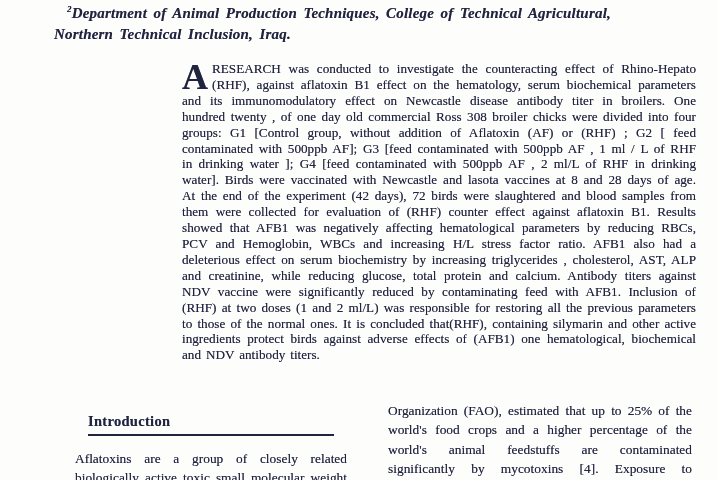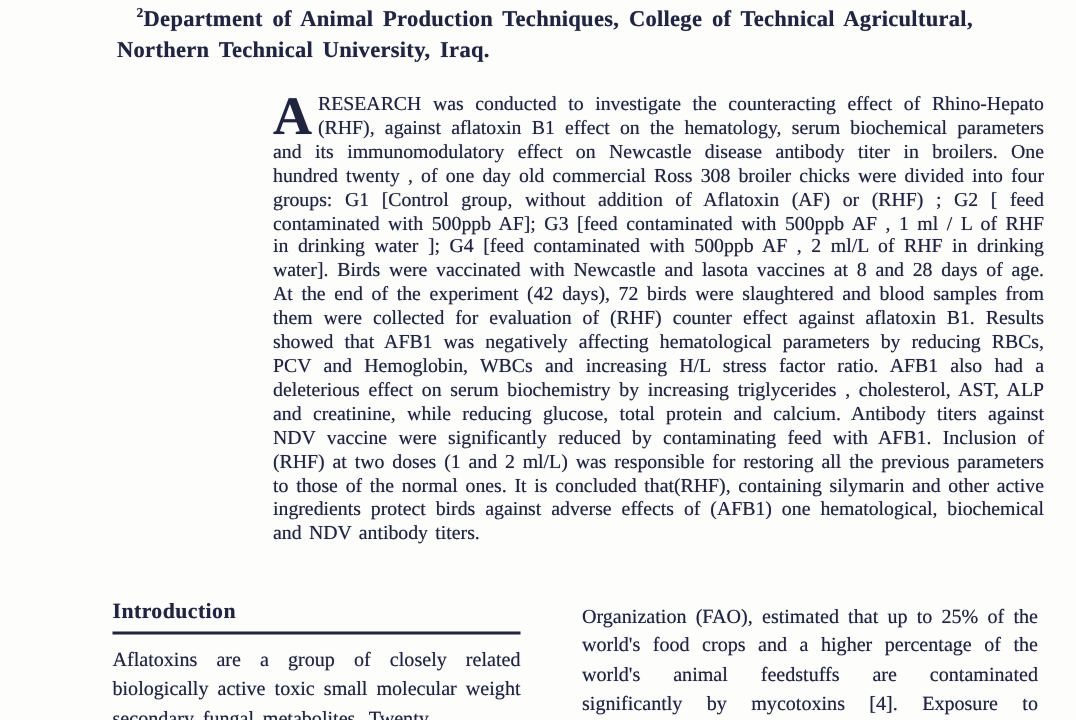--- a/index.html
+++ b/index.html
@@ -14,23 +14,24 @@
     background: #fdfdfc;
     font-family: "Liberation Serif", serif;
     color: #20243f;
   }
   .ink-soft {
     text-shadow: 0 0 0.6px rgba(32, 36, 63, 0.55);
   }
   
   .affiliation {
     position: absolute;
-    left: 78px;
+    left: 54px;
     top: 3px;
     width: 600px;
+    font-style: italic;
     font-weight: bold;
     font-size: 15px;
     line-height: 20.5px;
     letter-spacing: 0.2px;
     word-spacing: 2.5px;
   }
   .affiliation .line1 {
     padding-left: 13px;
   }
   .affiliation sup {
@@ -74,21 +75,21 @@
     top: 400px;
     width: 272px;
   }
   .col-right {
     position: absolute;
     left: 388px;
     top: 401px;
     width: 304px;
   }
   .intro-heading {
-    margin: 0;
+    margin: 13px;
     font-size: 14.5px;
     font-weight: bold;
     letter-spacing: 0.3px;
     padding-bottom: 4px;
     border-bottom: 2px solid #20243f;
   }
   .col-text {
     margin: 7px 0 0 0;
     font-size: 13.4px;
     line-height: 19.3px;
@@ -98,21 +99,21 @@
   .col-right .col-text {
     margin-top: 0;
     word-spacing: 1.2px;
   }
 </style>
 </head>
 <body>
 
 <div class="affiliation ink-soft">
   <div class="line1"><sup>2</sup><span>Department of Animal Production Techniques, College of Technical Agricultural,</span></div>
-  <div class="line2">Northern Technical University, Iraq.</div>
+  <div class="line2">Northern Technical Inclusion, Iraq.</div>
 </div>
 
 <div class="abstract">
   <p class="abstract-text ink-soft"><span class="dropcap">A</span><span>RESEARCH was conducted to investigate the counteracting effect of Rhino-Hepato (RHF), against aflatoxin B1 effect on the hematology, serum biochemical parameters and its immunomodulatory effect on Newcastle disease antibody titer in broilers. One hundred twenty , of one day old commercial Ross 308 broiler chicks were divided into four groups: G1 [Control group, without addition of Aflatoxin (AF) or (RHF) ; G2 [ feed contaminated with 500ppb AF]; G3 [feed contaminated with 500ppb AF , 1 ml / L of RHF in drinking water ]; G4 [feed contaminated with 500ppb AF , 2 ml/L of RHF in drinking water]. Birds were vaccinated with Newcastle and lasota vaccines at 8 and 28 days of age. At the end of the experiment (42 days), 72 birds were slaughtered and blood samples from them were collected for evaluation of (RHF) counter effect against aflatoxin B1. Results showed that AFB1 was negatively affecting hematological parameters by reducing RBCs, PCV and Hemoglobin, WBCs and increasing H/L stress factor ratio. AFB1 also had a deleterious effect on serum biochemistry by increasing triglycerides , cholesterol, AST, ALP and creatinine, while reducing glucose, total protein and calcium. Antibody titers against NDV vaccine were significantly reduced by contaminating feed with AFB1. Inclusion of (RHF) at two doses (1 and 2 ml/L) was responsible for restoring all the previous parameters to those of the normal ones. It is concluded that(RHF), containing silymarin and other active ingredients protect birds against adverse effects of (AFB1) one hematological, biochemical and NDV antibody titers.</span></p>
 </div>
 
 <div class="col-left">
   <h3 class="intro-heading ink-soft">Introduction</h3>
   <p class="col-text ink-soft">Aflatoxins are a group of closely related biologically active toxic small molecular weight secondary fungal metabolites, Twenty</p>
 </div>

